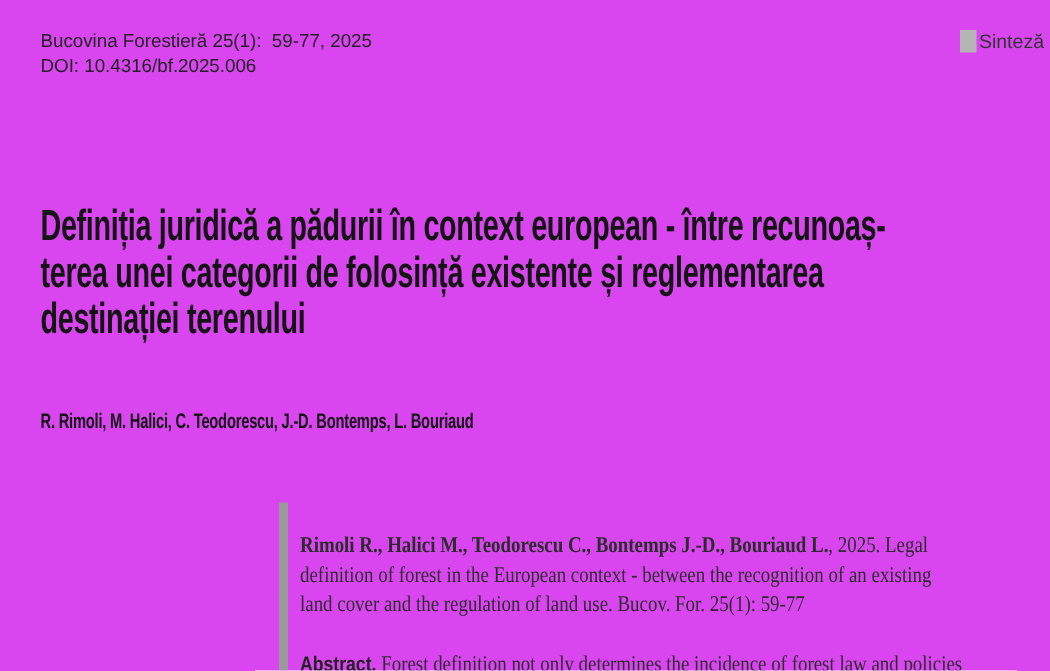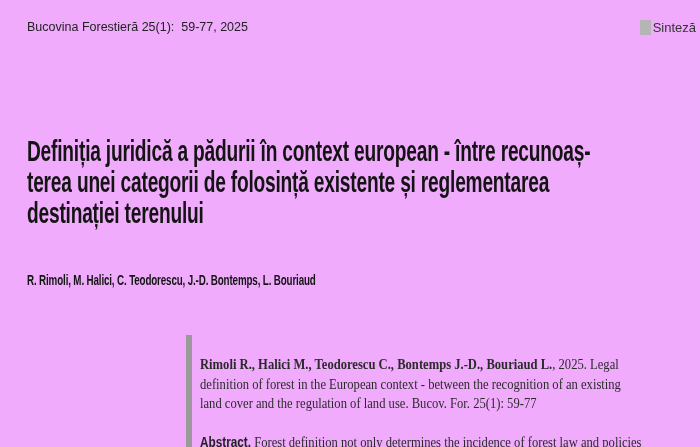--- a/index.html
+++ b/index.html
@@ -5,21 +5,21 @@
   html, body {
     margin: 0;
     padding: 0;
     background: #ffffff;
   }
   .page {
     position: relative;
     width: 700px;
     height: 447px;
     overflow: hidden;
-    background: #f0abfc;
+    background: #d946ef;
     font-family: "Liberation Sans", sans-serif;
   }
 
   
   .hdr {
     position: absolute;
     left: 27px;
     top: 19px;
     color: #222222;
     font-size: 12.5px;
@@ -118,20 +118,21 @@
     color: #222222;
   }
 </style>
 </head>
 <body>
 
 <div class="page">
 
   <div class="hdr">
     <div class="hdr-line">Bucovina Forestieră 25(1):  59-77, 2025</div>
+    <div class="hdr-line">DOI: 10.4316/bf.2025.006</div>
   </div>
 
   <div class="category">
     <span class="category-marker" style="background: rgb(181, 181, 181);"></span>
     <span>Sinteză</span>
   </div>
 
   <h1 class="title">Definiția juridică a pădurii în context european - între recunoaș-
 terea unei categorii de folosință existente și reglementarea
 destinației terenului</h1>

